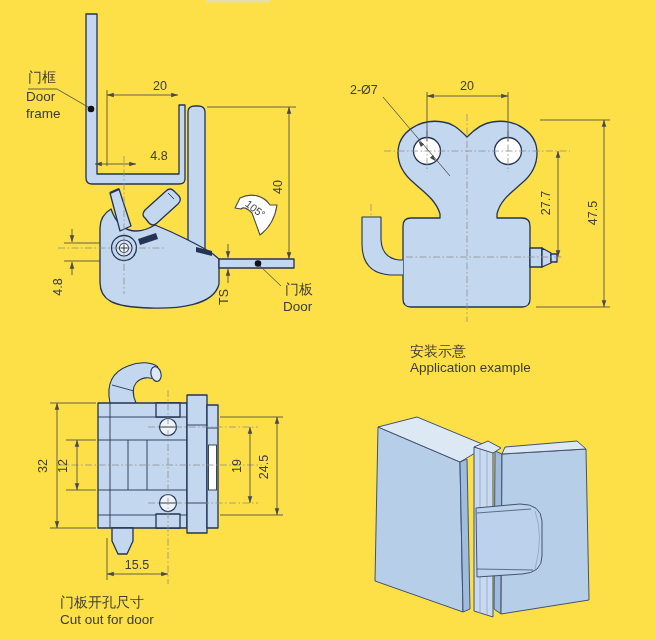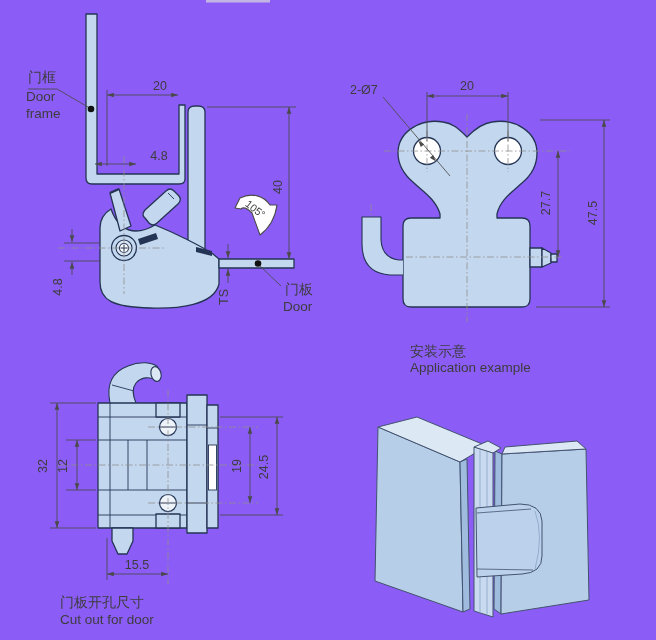--- a/index.html
+++ b/index.html
@@ -1,16 +1,16 @@
 <!DOCTYPE html>
 <html><head>
 <meta charset="utf-8">
 <style>
   html,body{margin:0;padding:0;background:#ffffff;}
-  .stage{position:relative;width:656px;height:640px;background:#8b5cf6;overflow:hidden;
+  .stage{position:relative;width:656px;height:640px;background:#fde047;overflow:hidden;
          font-family:"Liberation Sans","DejaVu Sans",sans-serif;}
   svg{position:absolute;left:0;top:0;}
   text{font-family:"Liberation Sans","DejaVu Sans",sans-serif;fill:#3d3d3d;}
   .dimtxt{font-size:12.5px;}
   .captxt{font-size:13.5px;}
   .cjk{font-size:14px;}
   .outline{fill:#c3d7ee;stroke:#243455;stroke-width:1.3;stroke-linejoin:round;}
   .outline-thin{fill:none;stroke:#243455;stroke-width:1.1;stroke-linejoin:round;}
   .seam{fill:none;stroke:#243455;stroke-width:0.9;}
   .dim{stroke:#4a4a4a;stroke-width:0.85;fill:none;}

